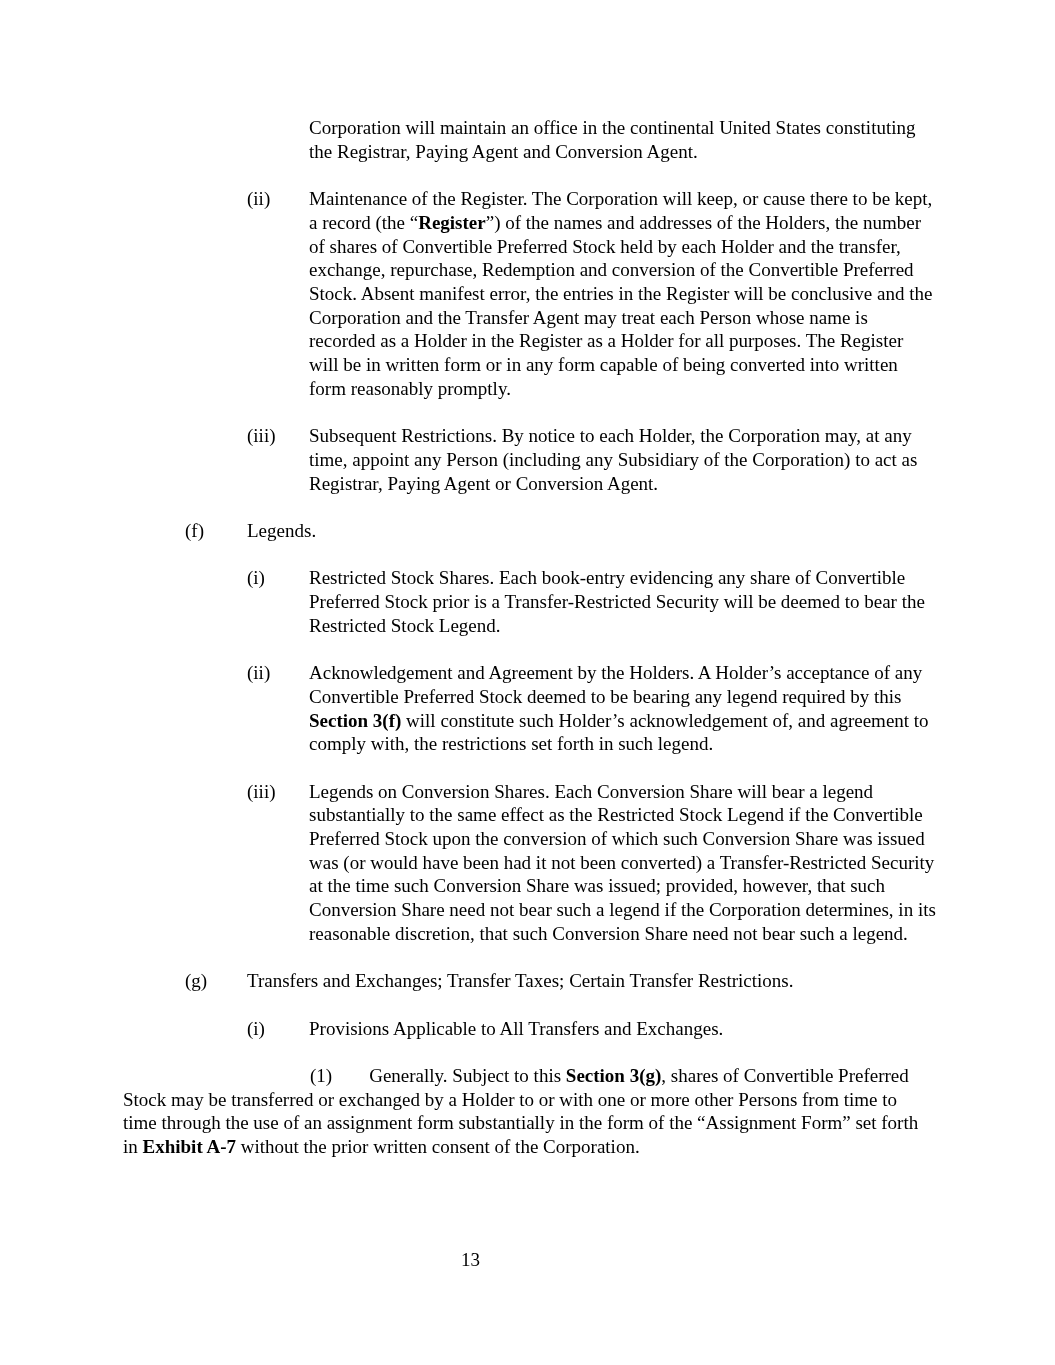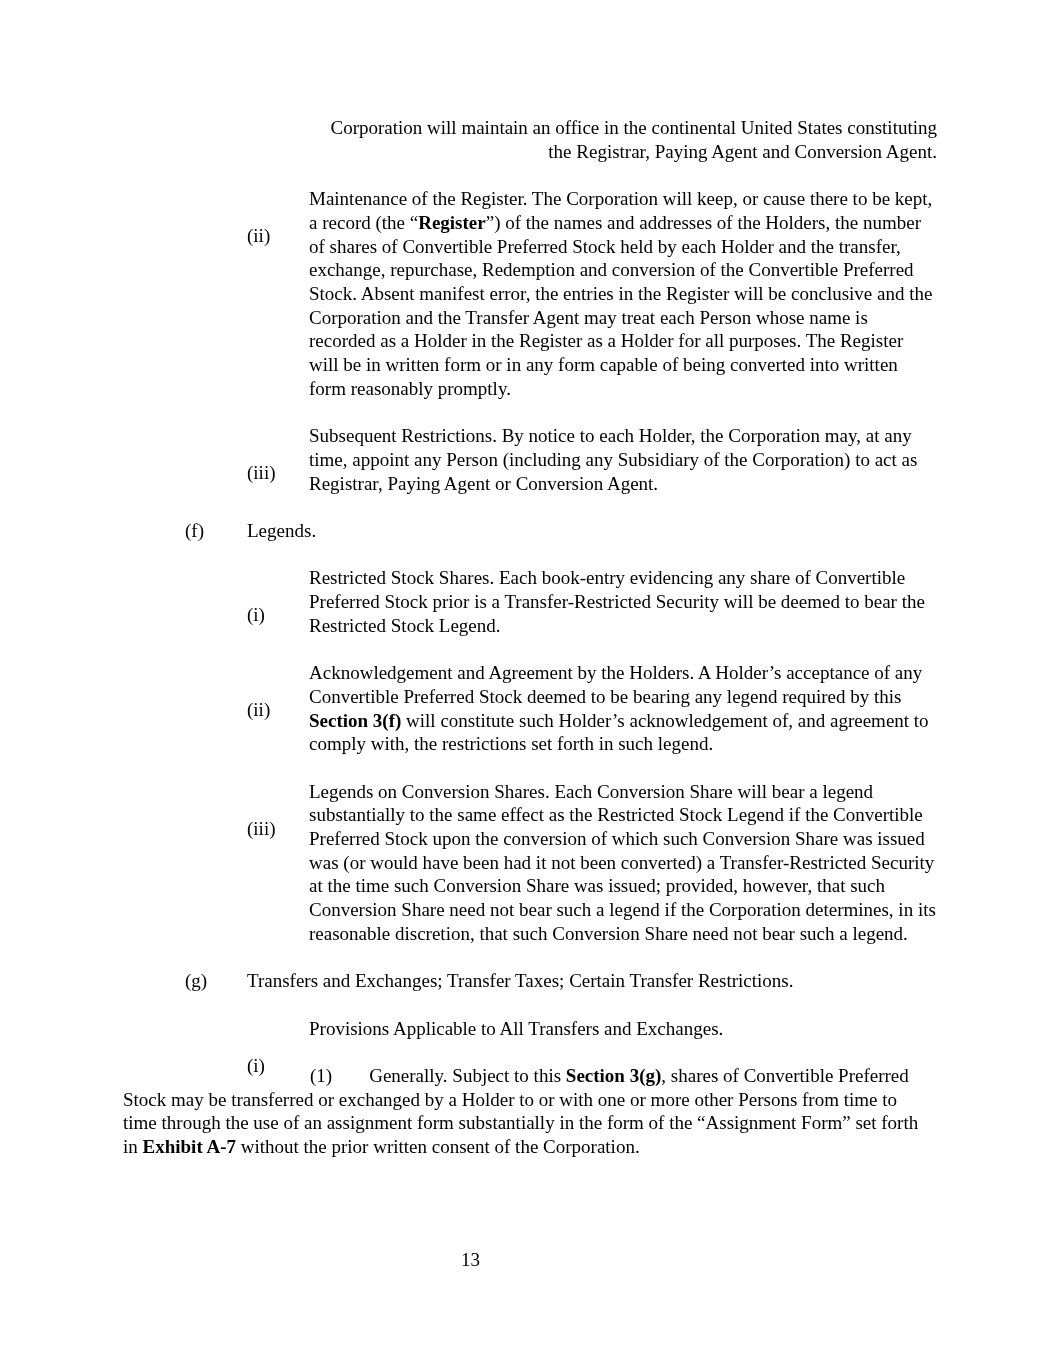--- a/index.html
+++ b/index.html
@@ -26,32 +26,30 @@
   }
   .para {
     position: relative;
     margin: 0 0 23.7px 0;
     text-align: left;
   }
   
   .para.indent2 {
     margin-left: 186px;
     width: 628px;
-    text-align: right;
   }
   
   .para.list2 {
     margin-left: 186px;
     width: 628px;
   }
   .para.list2 > .label {
     position: absolute;
     left: -62px;
     top: 0;
-    margin-top: 37px;
   }
   
   .para.list1 {
     margin-left: 124px;
     width: 690px;
   }
   .para.list1 > .label {
     position: absolute;
     left: -62px;
     top: 0;

